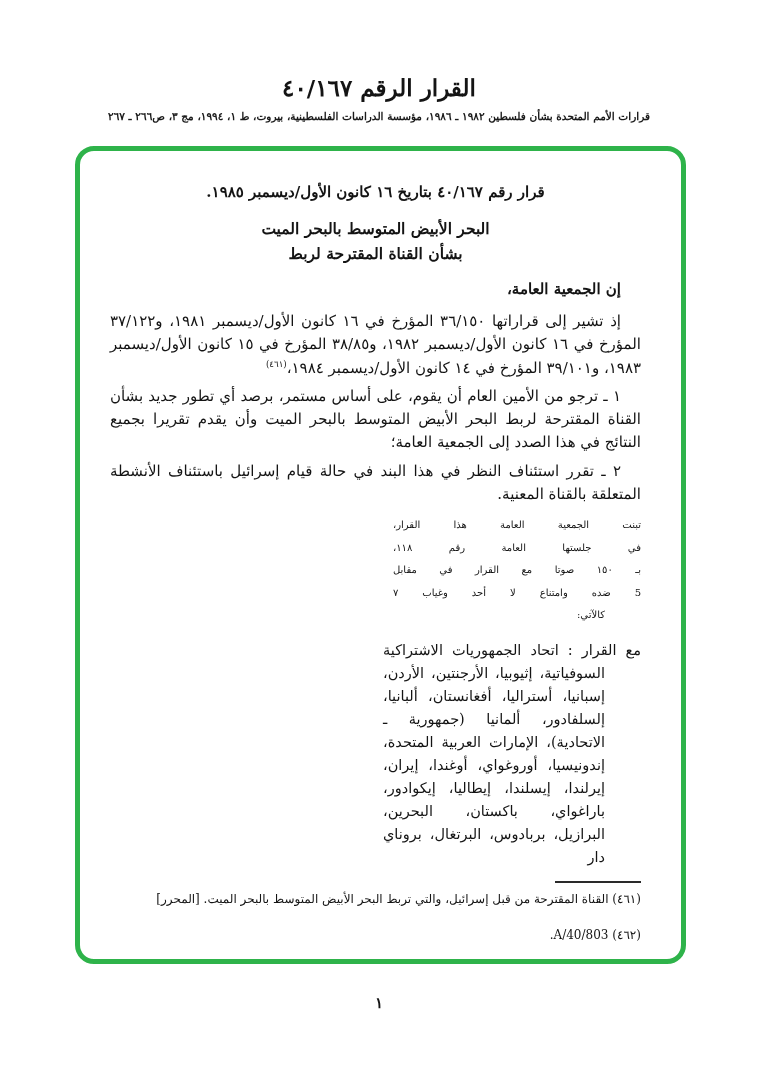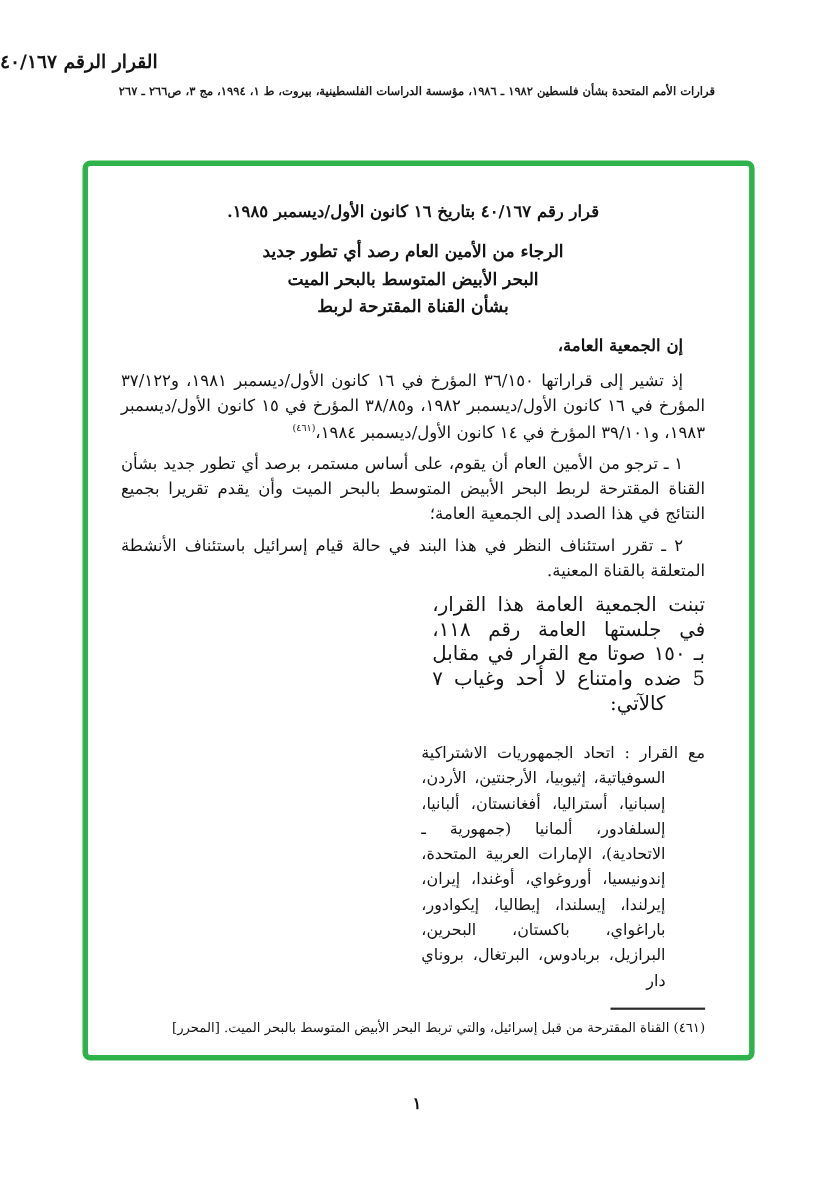--- a/index.html
+++ b/index.html
@@ -4,59 +4,59 @@
 <style>
   * { margin:0; padding:0; box-sizing:border-box; }
   html,body { background:#ffffff; }
   body {
     width:758px; height:1078px; position:relative;
     font-family:"DejaVu Serif","Liberation Serif",serif;
     color:#141414;
     direction:rtl;
   }
   .doc-title {
-    text-align:left; font-weight:bold; font-size:17px;
-    padding-top:46px; letter-spacing:0.3px;
+    text-align:center; font-weight:bold; font-size:23px;
+    padding-top:74px; letter-spacing:0.3px;
   }
   .citation {
     text-align:center; font-size:10.5px; font-weight:bold;
     margin-top:9px; color:#1a1a1a;
   }
   .green-box {
     position:absolute; left:75px; top:146px;
     width:611px; height:818px;
     border:5px solid var(--border-green,#2eb34a);
-    border-radius:7px;
+    border-radius:19px;
     background:#ffffff;
     padding:32px 40px 16px 30px;
     overflow:hidden;
   }
   .res-heading {
     text-align:center; font-weight:bold; font-size:15px; margin-bottom:15px;
   }
   .res-title { text-align:center; font-weight:bold; font-size:15.5px; margin-bottom:14px; }
   .res-title div { line-height:25px; }
   .opening {
     font-weight:bold; font-size:15px; text-indent:20px; margin-bottom:12px;
   }
   .para {
     font-size:15px; line-height:1.55; text-align:justify;
     text-indent:20px; margin-bottom:5px;
   }
   .lead { font-weight:normal; }
   sup.fn { font-size:0.58em; vertical-align:super; }
-  .adoption { width:248px; margin-top:8px; font-size:18px; }
+  .adoption { width:248px; margin-top:8px; font-size:10px; }
   .adoption .vline {
     line-height:22.5px; text-align:justify; text-align-last:justify;
   }
   .adoption .vline.plain {
     text-align:left; text-align-last:right; padding-right:36px;
   }
   .votes {
-    width:258px; margin-top:22px; font-size:14.5px; line-height:23px;
+    width:258px; margin-top:12px; font-size:14.5px; line-height:23px;
     text-align:justify; padding-right:36px; text-indent:-36px;
   }
   .footnotes { margin-top:12px; }
   .fn-divider {
     width:86px; height:0; border-top:2px solid #2a2a2a;
     margin:0 0 7px auto;
   }
   .footnote {
     font-size:12px; line-height:1.55; text-align:justify;
     padding-right:30px; text-indent:-30px; margin-bottom:18px;
@@ -73,21 +73,20 @@
 
   <h1 class="doc-title">القرار الرقم ٤٠/١٦٧</h1>
 
   <div class="citation">قرارات الأمم المتحدة بشأن فلسطين ١٩٨٢ ـ ١٩٨٦، مؤسسة الدراسات الفلسطينية، بيروت، ط ١، ١٩٩٤، مج ٣، ص٢٦٦ ـ ٢٦٧</div>
 
   <div class="green-box">
 
     <div class="res-heading">قرار رقم ٤٠/١٦٧ بتاريخ ١٦ كانون الأول/ديسمبر ١٩٨٥.</div>
 
     <div class="res-title">
-      <div>الرجاء من الأمين العام رصد أي تطور جديد</div>
       <div>البحر الأبيض المتوسط بالبحر الميت</div>
       <div>بشأن القناة المقترحة لربط</div>
     </div>
 
     <p class="opening">إن الجمعية العامة،</p>
 
     <p class="para"><span class="lead">إذ تشير</span><span> إلى قراراتها ٣٦/١٥٠ المؤرخ في ١٦ كانون الأول/ديسمبر ١٩٨١، و٣٧/١٢٢ المؤرخ في ١٦ كانون الأول/ديسمبر ١٩٨٢، و٣٨/٨٥ المؤرخ في ١٥ كانون الأول/ديسمبر ١٩٨٣، و٣٩/١٠١ المؤرخ في ١٤ كانون الأول/ديسمبر ١٩٨٤،</span><sup class="fn">(٤٦١)</sup></p>
 
 
     <p class="para"><span>١ ـ </span><span class="lead">ترجو</span><span> من الأمين العام أن يقوم، على أساس مستمر، برصد أي تطور جديد بشأن القناة المقترحة لربط البحر الأبيض المتوسط بالبحر الميت وأن يقدم تقريرا بجميع النتائج في هذا الصدد إلى الجمعية العامة؛</span></p>

